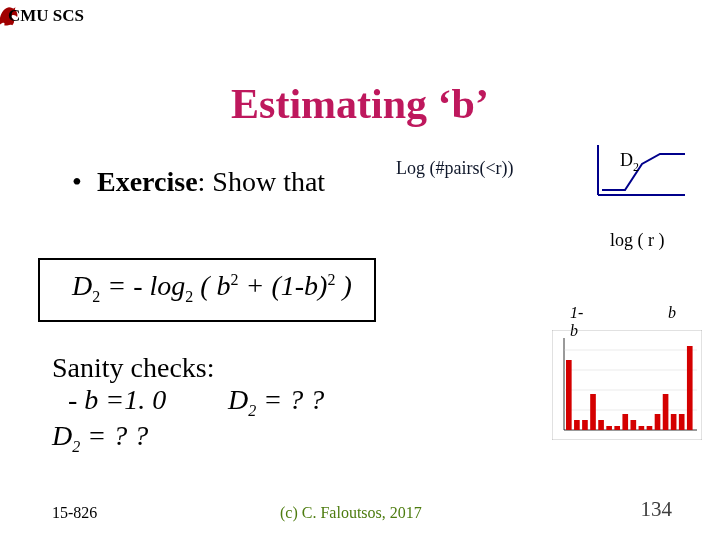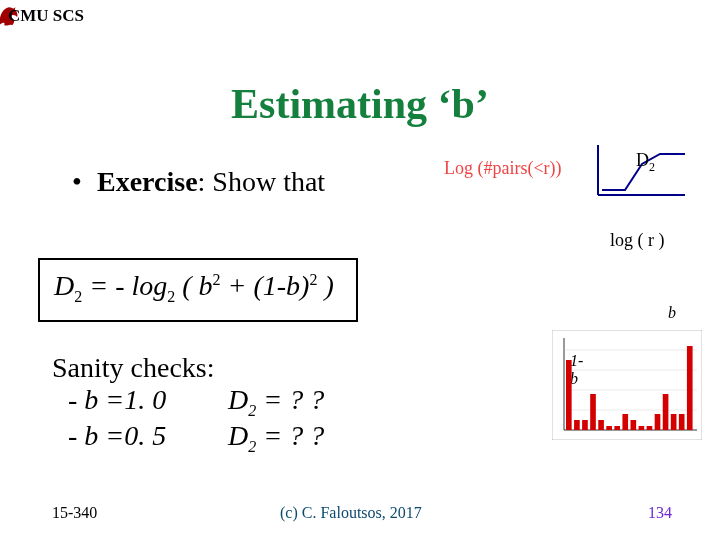--- a/index.html
+++ b/index.html
@@ -32,72 +32,72 @@
     margin-left: -4px;
   }
   .title {
     position: absolute;
     top: 80px;
     left: 0;
     width: 720px;
     text-align: center;
     font-size: 42px;
     font-weight: bold;
-    color: #15803d;
+    color: #be185d;
   }
   .bullet-line {
     position: absolute;
     top: 166px;
     left: 56px;
     font-size: 28px;
     color: #000;
     margin-left: 16px;
   }
   .bullet-line .bullet {
     display: inline-block;
     width: 18px;
   }
   .bullet-line .bold { font-weight: bold; }
   .log-label {
     position: absolute;
     top: 158px;
-    left: 444px;
+    left: 396px;
     font-size: 18px;
-    color: #ef4444;
+    color: #0f172a;
     text-align: right;
   }
   .mini-chart {
     position: absolute;
     top: 140px;
     left: 590px;
     width: 100px;
     height: 60px;
   }
   .d2-label {
     position: absolute;
     top: 150px;
-    left: 636px;
+    left: 620px;
     font-size: 18px;
     color: #000;
   }
   .d2-label sub { font-size: 12px; vertical-align: sub; }
   .logr-label {
     position: absolute;
     top: 222px;
     left: 610px;
     font-size: 18px;
     color: #000;
     margin-top: 8px;
   }
   .formula-box {
     position: absolute;
     top: 258px;
     left: 38px;
     border: 2px solid #000;
-    padding: 10px 22px 14px 14px;
+    padding: 10px 22px 14px 32px;
     font-size: 28px;
     color: #000;
     font-style: italic;
   }
   .formula-box sub { font-size: 16px; vertical-align: sub; font-style: normal; }
   .formula-box sup { font-size: 16px; vertical-align: super; font-style: normal; }
   .sanity {
     position: absolute;
     top: 352px;
     left: 52px;
@@ -110,49 +110,49 @@
   .sanity .c2 { font-style: italic; }
   .sanity sub { font-size: 16px; vertical-align: sub; }
   .bar-labels {
     position: absolute;
     top: 304px;
     left: 560px;
     font-size: 16px;
     color: #000;
     font-style: italic;
   }
-  .bar-labels .lb1 { position: absolute; left: 10px; margin-top: 48px; }
+  .bar-labels .lb1 { position: absolute; left: 10px; }
   .bar-labels .lb2 { position: absolute; left: 108px; }
   .bar-chart {
     position: absolute;
     top: 330px;
     left: 552px;
     width: 150px;
     height: 110px;
   }
   .footer-left {
     position: absolute;
     bottom: 18px;
     left: 52px;
     font-size: 16px;
     color: #000;
   }
   .footer-mid {
     position: absolute;
     bottom: 18px;
     left: 280px;
     font-size: 16px;
-    color: #0c4a6e;
+    color: #4d7c0f;
   }
   .footer-right {
     position: absolute;
     bottom: 18px;
     right: 48px;
-    font-size: 16px;
-    color: #6d28d9;
+    font-size: 21px;
+    color: #404040;
   }
 </style>
 </head>
 <body>
 
 <div class="header">
   <span class="header-label">CMU SCS</span>
 </div>
 <div class="logo">
   <svg viewBox="0 0 32 32" width="26" height="26">
@@ -188,21 +188,20 @@
 
 <div class="sanity">
   <div style="font-style:normal">Sanity checks:</div>
   <div class="row">
     <div class="c1">-  b =1. 0</div>
     <div class="c2">
       <span>D</span><sub>2</sub><span> = ? ?</span>
     </div>
   </div>
   <div class="row">
-    <div class="c1">-  b =0. 5</div>
     <div class="c2">
       <span>D</span><sub>2</sub><span> = ? ?</span>
     </div>
   </div>
 </div>
 
 <div class="bar-labels">
   <span class="lb1">1-b</span>
   <span class="lb2">b</span>
 </div>
@@ -231,15 +230,15 @@
         <rect x="94.625" y="96" width="5.64375" height="4"></rect>
         <rect x="102.6875" y="84" width="5.64375" height="16"></rect>
         <rect x="110.75" y="64" width="5.64375" height="36"></rect>
         <rect x="118.8125" y="84" width="5.64375" height="16"></rect>
         <rect x="126.875" y="84" width="5.64375" height="16"></rect>
         <rect x="134.9375" y="16" width="5.64375" height="84"></rect>
       </g>
   </svg>
 </div>
 
-<div class="footer-left">15-340</div>
+<div class="footer-left">15-826</div>
 <div class="footer-mid">(c) C. Faloutsos, 2017</div>
 <div class="footer-right">134</div>
 
 </body></html>

